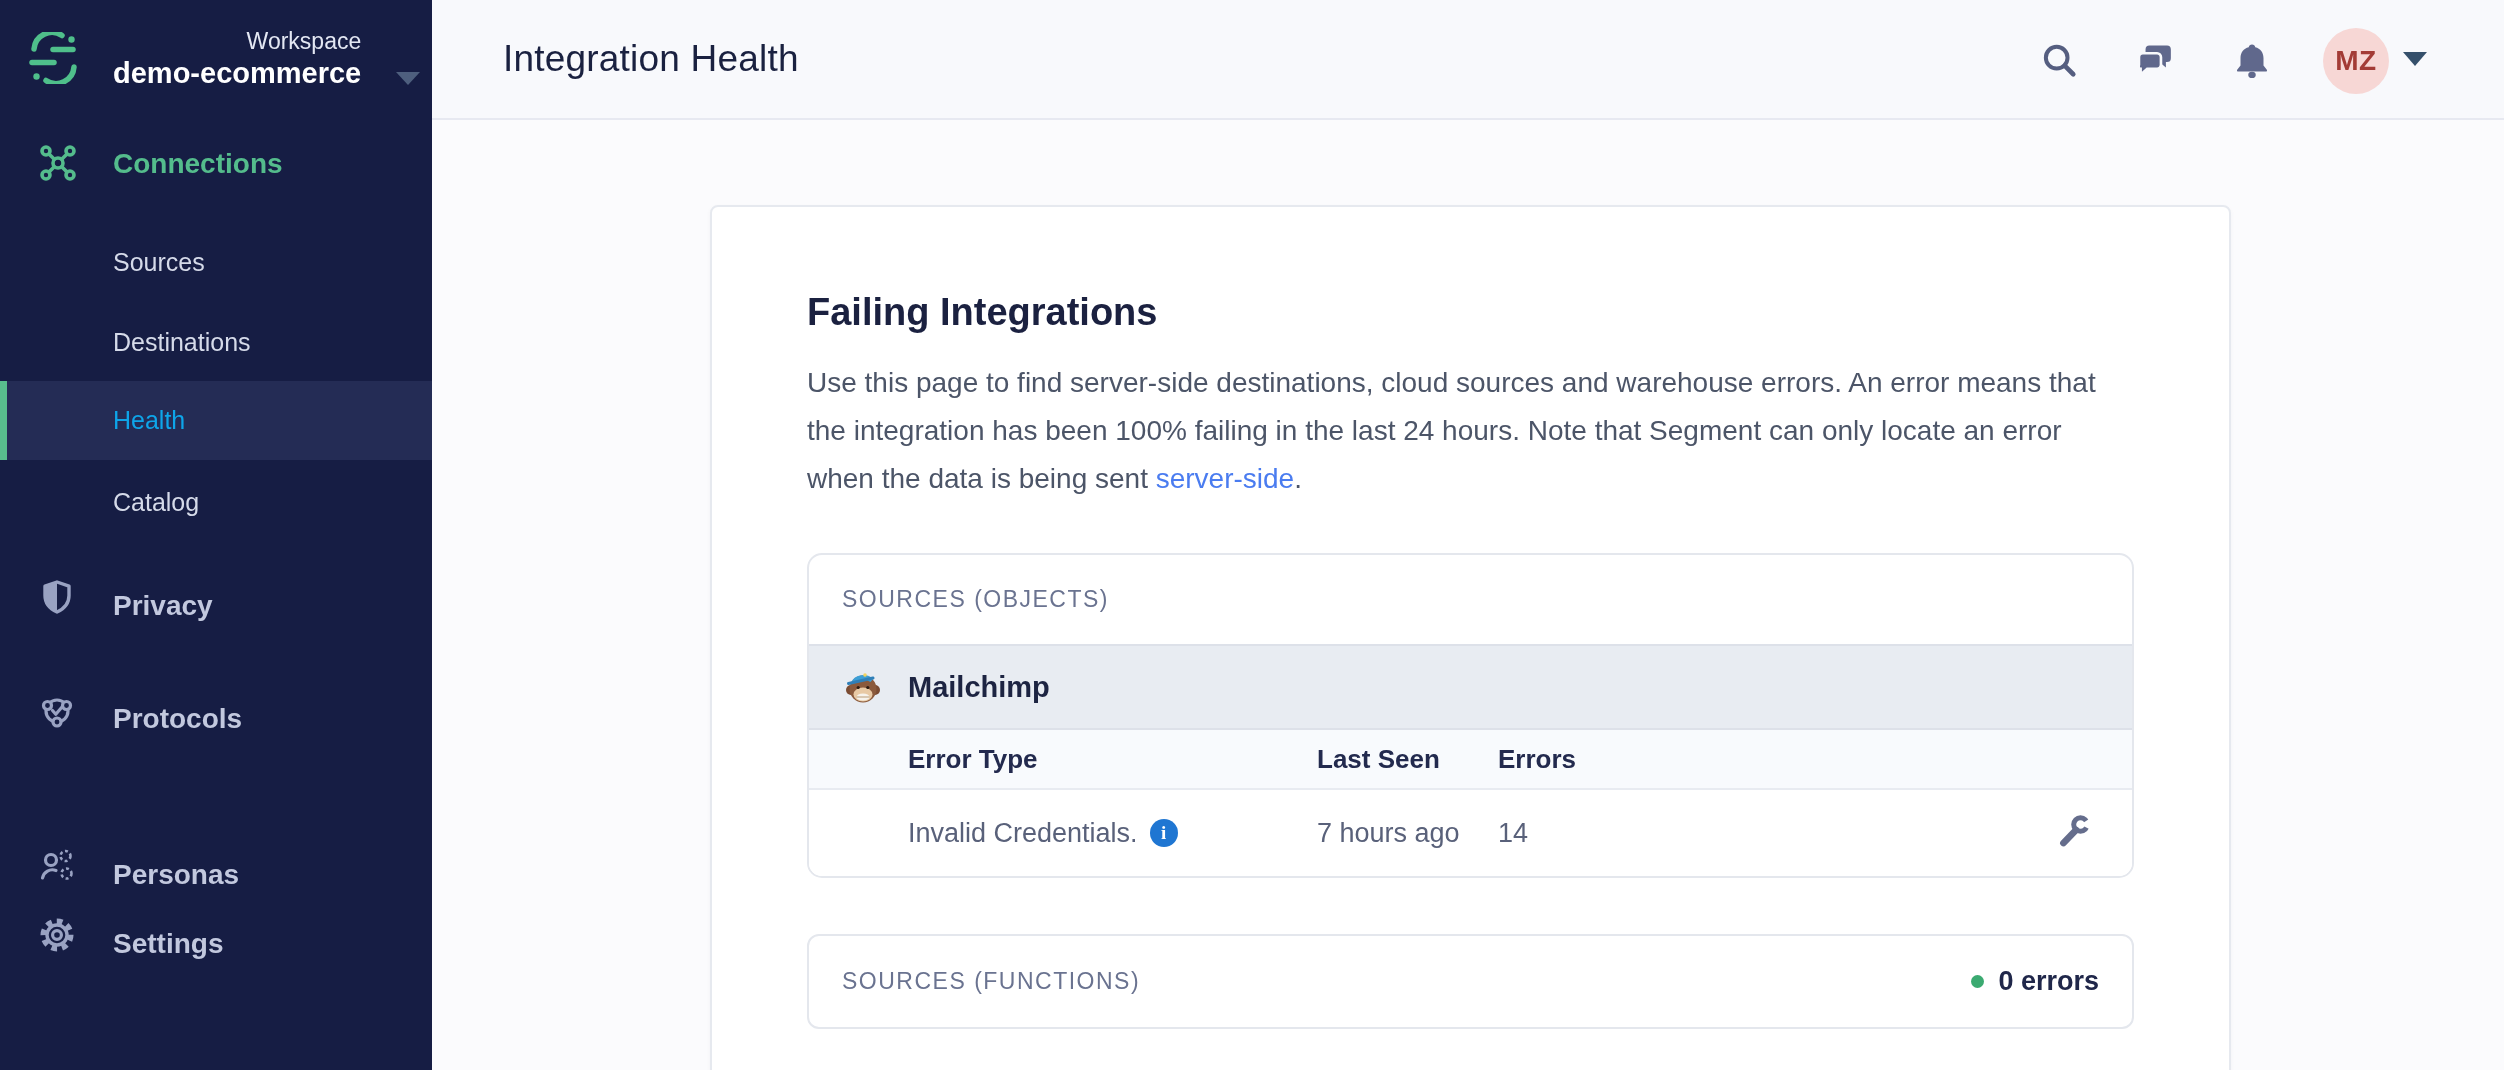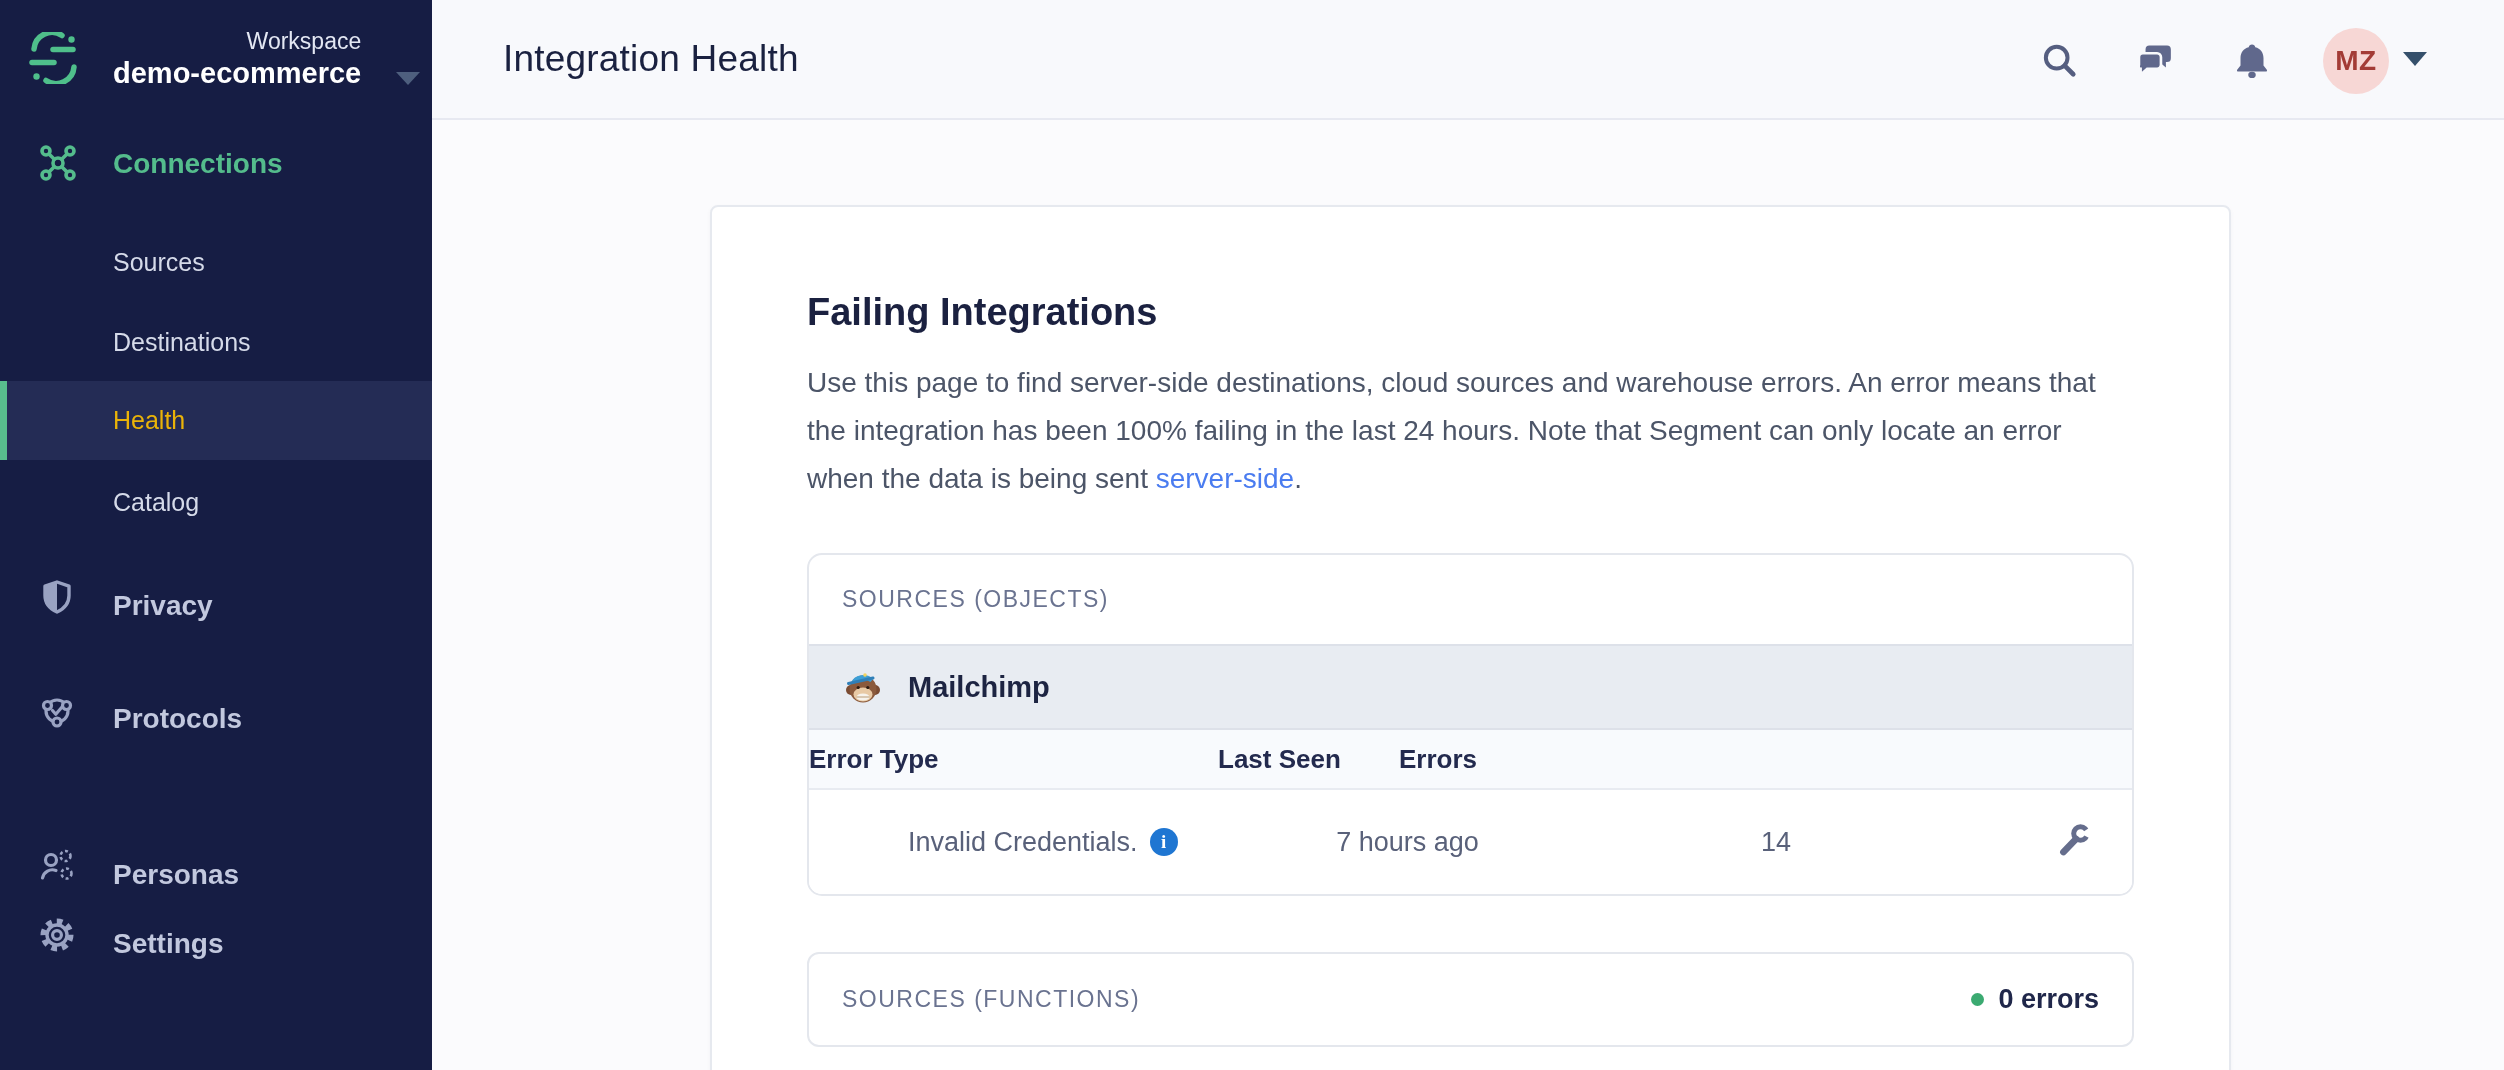--- a/index.html
+++ b/index.html
@@ -32,21 +32,21 @@
   .side-item {
     position:absolute; left:0; width:432px; height:80px;
     display:flex; align-items:center; cursor:pointer;
   }
   .side-item .s-icon { position:absolute; left:38px; width:40px; height:40px; }
   .side-item .s-label { position:absolute; left:113px; white-space:nowrap; }
   .item-connections .s-label { font-size:28px; font-weight:700; color:#54BC8C; }
   .sub-label { font-size:25px; font-weight:500; color:#D5DAE9; }
   .main-label { font-size:28px; font-weight:700; color:#C2C8DE;margin-top:18px; }
   .side-item.active { background:#242C55; }
-  .side-item.active .s-label { color:#eab308; }
+  .side-item.active .s-label { color:#0ea5e9; }
   .active-bar {
     position:absolute; left:0; top:0; width:7px; height:100%;
     background:#58BE8D;
   }
   
   .topbar {
     position:absolute; left:432px; top:0; width:2072px; height:120px;
     background:#F8F9FC; border-bottom:2px solid #E7E9F1;
   }
   .page-title {
@@ -107,26 +107,27 @@
   }
   .row-source {
     height:86px; background:#E8ECF2;
     border-top:2px solid #DDE1E9; border-bottom:2px solid #DDE1E9;
     padding-left:33px; cursor:pointer;
   }
   .source-logo { width:42px; height:42px; flex:0 0 42px; }
   .source-name { margin-left:24px; font-size:29px; font-weight:700; color:#1D2442; }
   .row-cols {
     height:60px; background:#F8FAFD; border-bottom:2px solid #E8EBF1;
+    padding-left:99px;
   }
   .col-error { width:409px; }
   .col-seen  { width:181px; }
   .col-count { flex:1; }
   .col-head { font-size:26px; font-weight:700; color:#232A4E; }
-  .row-data { height:104px; padding-left:99px; padding-right:38px; background:#FFFFFF;text-align:center; }
+  .row-data { height:86px; padding-left:99px; padding-right:38px; background:#FFFFFF; }
   .cell-text { font-size:27px; color:#59617A; }
   .cell-error { display:flex; align-items:center; }
   .info-badge {
     display:inline-flex; margin-left:12px; width:28px; height:28px;
     border-radius:50%; background:#1F76D2; color:#FFFFFF;
     font-size:19px; font-weight:700; font-family:"Liberation Serif", serif;
     align-items:center; justify-content:center; cursor:pointer;
   }
   .fix-btn { width:40px; height:40px; cursor:pointer; display:flex; align-items:center; justify-content:center; }
   

